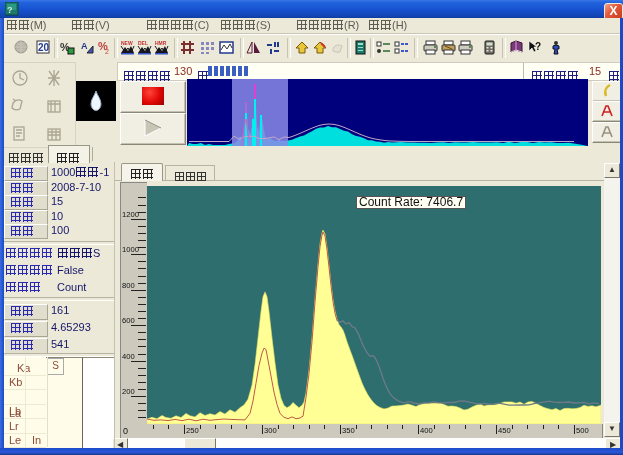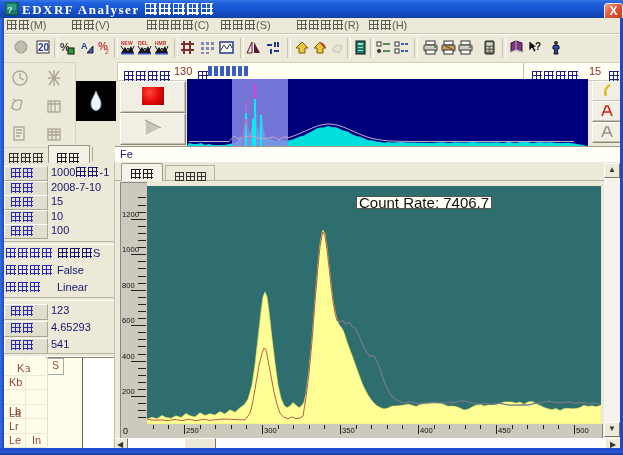--- a/index.html
+++ b/index.html
@@ -58,21 +58,20 @@
 </style></head>
 <body>
 <div id="win">
 
 <div class="abs" id="title">
  <svg class="abs" style="left:5px;top:2px" width="14" height="14">
         <rect x="0" y="0" width="13" height="13" fill="#1d7a6a" stroke="#0c4438"></rect>
         <rect x="2" y="2" width="9" height="6" fill="#2a9a82"></rect>
         <text x="2" y="11" font-size="9" fill="#cfe8d8" font-weight="bold">?</text>
       </svg>
- <div class="abs txt">EDXRF Analyser <i class="cj b"></i><i class="cj b"></i><i class="cj b"></i><i class="cj b"></i><i class="cj b"></i></div>
  <div class="abs" id="closeb">X</div>
 </div>
 
 <div class="abs" id="menubar">
  <span style="left:2px"><i class="cj"></i><i class="cj"></i>(M)</span>
  <span style="left:67px"><i class="cj"></i><i class="cj"></i>(V)</span>
  <span style="left:142px"><i class="cj"></i><i class="cj"></i><i class="cj"></i><i class="cj"></i>(C)</span>
  <span style="left:216px"><i class="cj"></i><i class="cj"></i><i class="cj"></i>(S)</span>
  <span style="left:292px"><i class="cj"></i><i class="cj"></i><i class="cj"></i><i class="cj"></i>(R)</span>
  <span style="left:364px"><i class="cj"></i><i class="cj"></i>(H)</span>
@@ -281,23 +280,20 @@
 <div class="abs btn3d rb" style="top:81px"><svg width="27" height="17">
         <path d="M17 3 C13 5 11 9 13 14" stroke="#d8b820" stroke-width="2.4" fill="none"></path>
       </svg></div>
 <div class="abs btn3d rb" style="top:101px"><svg width="27" height="17">
         <path d="M9 14 L13 4 L15 4 L19 14 M10.5 10 L17.5 10" stroke="#cc2222" stroke-width="1.6" fill="none"></path>
       </svg></div>
 <div class="abs btn3d rb" style="top:122px"><svg width="27" height="17">
         <path d="M9 14 L13 4 L15 4 L19 14 M10.5 10 L17.5 10" stroke="#999080" stroke-width="1.6" fill="none"></path>
       </svg></div>
 
-<div class="abs" id="festrip">
-      <span class="abs" style="left:5px;top:1px">Fe</span>
-    </div>
 
 <div id="leftpanel">
       <div class="abs" style="left:2px;top:145px;width:112px;height:17px">
         <span class="abs" style="left:6px;top:3px;color:#333"><i class="cj"></i><i class="cj"></i><i class="cj"></i></span>
         <div class="abs" style="left:46px;top:0px;width:40px;height:17px;background:#f4f1e6;border:1px solid #9a9785;border-bottom:none"></div>
         <span class="abs" style="left:54px;top:3px;color:#222"><i class="cj"></i><i class="cj"></i></span>
         <div class="abs" style="left:90px;top:2px;width:1px;height:14px;background:#b0ac9c"></div>
       </div>
       <div class="lblcell" style="top:166px"></div>
       <span class="lbl" style="left:10px;top:167px"><i class="cj"></i><i class="cj"></i></span>
@@ -313,25 +309,25 @@
       <span class="val" style="top:181px">2008-7-10</span>
       <span class="val" style="top:195px">15</span>
       <span class="val" style="top:210px">10</span>
       <span class="val" style="top:224px">100</span>
       <div class="abs" style="left:2px;top:241px;width:112px;height:2px;border-top:1px solid #b8b4a4;border-bottom:1px solid #fff"></div>
       <span class="lbl" style="left:5px;top:247px"><i class="cj"></i><i class="cj"></i><i class="cj"></i><i class="cj"></i></span>
       <span class="lbl" style="left:5px;top:264px"><i class="cj"></i><i class="cj"></i><i class="cj"></i><i class="cj"></i></span>
       <span class="lbl" style="left:5px;top:281px"><i class="cj"></i><i class="cj"></i><i class="cj"></i></span>
       <span class="val" style="left:57px;top:247px"><i class="cj"></i><i class="cj"></i><i class="cj"></i>S</span>
       <span class="val" style="left:57px;top:264px">False</span>
-      <span class="val" style="left:57px;top:281px">Linear</span>
+      <span class="val" style="left:57px;top:281px">Count</span>
       <div class="abs" style="left:2px;top:297px;width:112px;height:2px;border-top:1px solid #b8b4a4;border-bottom:1px solid #fff"></div>
       <div class="lblcell" style="top:304px;height:14px"></div>
       <span class="lbl" style="left:10px;top:305px"><i class="cj"></i><i class="cj"></i></span>
-      <span class="val" style="top:304px">123</span>
+      <span class="val" style="top:304px">161</span>
       <div class="lblcell" style="top:321px;height:14px"></div>
       <span class="lbl" style="left:10px;top:322px"><i class="cj"></i><i class="cj"></i></span>
       <span class="val" style="top:321px">4.65293</span>
       <div class="lblcell" style="top:338px;height:14px"></div>
       <span class="lbl" style="left:10px;top:339px"><i class="cj"></i><i class="cj"></i></span>
       <span class="val" style="top:338px">541</span>
       <div class="abs" style="left:2px;top:353px;width:112px;height:2px;border-top:1px solid #b8b4a4;border-bottom:1px solid #fff"></div>
       <div class="abs" id="ktable">
         <div class="abs" style="left:44px;top:0;width:36px;height:90px;background:#fffde9;border-top:1px solid #8a8775"></div>
         <div class="abs" style="left:80px;top:0;width:32px;height:90px;background:#fff;border-left:1px solid #666;border-top:1px solid #8a8775"></div>
@@ -400,21 +396,21 @@
       <div class="rlab" style="left:1px;top:97.6px;transform:scale(0.85);transform-origin:left top">800</div>
       <div class="rlab" style="left:1px;top:62.2px;transform:scale(0.85);transform-origin:left top">1000</div>
       <div class="rlab" style="left:1px;top:26.7px;transform:scale(0.85);transform-origin:left top">1200</div>
     </div>
 <div class="abs" id="plot">
  <svg width="454" height="238">
   <path d="M0,238 L0,233.0 5,231.3 10,232.7 15,229.5 19,231.6 24,232.3 29,229.8 34,231.6 39,227.4 43,229.8 48,230.9 53,226.7 58,229.5 63,227.7 68,229.1 73,225.6 78,228.1 83,223.8 88,226.3 93,221.7 97,218.9 101,213.2 105,199.0 108,178.6 111,152.0 114,125.4 116,110.7 118,105.9 120,110.7 122,125.4 125,152.0 128,176.8 131,199.0 134,212.3 137,219.4 140,221.7 143,219.9 146,216.4 149,219.2 152,221.7 155,219.2 157,216.0 159,207.0 162,183.9 165,152.0 168,113.0 171,77.5 173,58.0 175,46.9 176,44.0 178,47.9 180,61.1 182,78.8 184,97.6 186,113.5 188,125.1 190,133.0 192,138.4 194,141.0 196,144.0 198,149.3 200,155.7 203,163.9 206,172.0 209,180.4 212,188.7 215,196.9 218,203.4 221,209.1 224,213.5 227,217.1 230,219.7 233,221.5 237,222.9 241,222.1 245,220.1 249,219.9 253,219.6 257,219.0 261,218.1 265,219.2 269,220.6 273,218.4 277,217.8 281,217.4 285,217.3 289,217.2 293,217.1 297,218.5 301,220.2 305,220.0 309,220.6 313,222.1 317,224.0 321,223.2 325,221.0 329,219.3 333,218.0 337,220.1 341,219.0 345,219.1 349,218.8 353,217.5 357,216.0 361,215.9 365,215.9 369,217.2 373,216.1 377,218.3 381,215.9 385,215.5 389,217.4 393,219.5 397,221.5 401,222.7 405,223.7 409,222.5 413,224.6 417,222.6 421,222.3 425,222.8 429,222.5 433,221.6 437,219.2 441,220.4 445,219.8 449,220.8 453,219.5 454,218.9 L454,238 Z" fill="#ffff96" stroke="#e8e060" stroke-width="0.6"></path>
   <path d="M0,233.0 L7,234.3 L14,233.9 L21,234.6 L28,233.4 L35,234.6 L42,233.2 L49,234.8 L56,233.2 L63,234.3 L70,233.6 L77,233.0 L84,233.4 L91,233.7 L98,233.9 L103,227.4 L106,215.0 L109,197.2 L112,179.5 L115,167.1 L117,162.1 L119,163.5 L121,174.2 L124,190.1 L127,206.1 L130,218.5 L133,227.4 L137,231.3 L141,232.7 L145,230.9 L149,232.7 L153,232.0 L156,230.2 L159,211.4 L162,187.5 L165,155.6 L168,116.0 L171,80.6 L173,60.7 L175,49.0 L176,46.0 L178,50.1 L180,63.4 L182,81.1 L184,99.7 L186,115.7 L188,127.2 L190,134.6" stroke="#c05848" fill="none" stroke-width="1"></path>
   <path d="M190,134.3 L193,136.2 L196,134.8 L199,138.0 L202,136.6 L205,140.5 L208,141.9 L210,145.4 L212,149.3 L214,154.3 L216,159.3 L218,163.2 L220,166.7 L222,169.2 L224,170.3 L226,169.6 L228,171.7 L230,175.6 L232,180.6 L234,186.2 L236,192.3 L238,197.6 L240,202.0 L242,205.9 L244,209.1 L247,212.1 L250,214.1 L253,215.7 L257,216.9 L262,215.6 L267,217.0 L272,218.0 L277,216.9 L282,216.8 L287,215.9 L292,216.9 L297,216.8 L302,216.4 L307,216.5 L312,215.1 L317,214.8 L322,216.2 L327,217.2 L332,218.1 L337,217.3 L342,218.1 L347,217.9 L352,217.1 L357,218.1 L362,219.2 L367,219.1 L372,219.0 L377,219.0 L382,218.9 L387,217.6 L392,216.9 L397,216.1 L402,215.2 L407,216.2 L412,216.5 L417,216.4 L422,216.0 L427,217.0 L432,216.8 L437,216.4 L442,217.8 L447,216.8 L452,217.7" stroke="#6f7a88" fill="none" stroke-width="1.3"></path>
  </svg>
- <div class="abs" style="left:209px;top:10px;background:#fffff4;border:1px solid #555;color:#111;font-size:15px;padding:0 2px;line-height:11px">Count Rate: 7406.7</div>
+ <div class="abs" style="left:209px;top:10px;background:#fffff4;border:1px solid #555;color:#111;font-size:12px;padding:0 2px;line-height:11px">Count Rate: 7406.7</div>
 </div>
 <div class="abs" id="xruler">
       <div class="rlab" style="left:2px;top:2px">0</div>
       <div class="tick" style="left:31.8px;top:1px;width:1px;height:4px"></div>
       <div class="tick" style="left:47.4px;top:1px;width:1px;height:4px"></div>
       <div class="tick" style="left:63.0px;top:1px;width:1px;height:9px"></div>
       <div class="rlab" style="left:65.0px;top:2px;transform:scale(0.85);transform-origin:left top">250</div>
       <div class="tick" style="left:78.6px;top:1px;width:1px;height:4px"></div>
       <div class="tick" style="left:94.2px;top:1px;width:1px;height:4px"></div>
       <div class="tick" style="left:109.8px;top:1px;width:1px;height:4px"></div>

